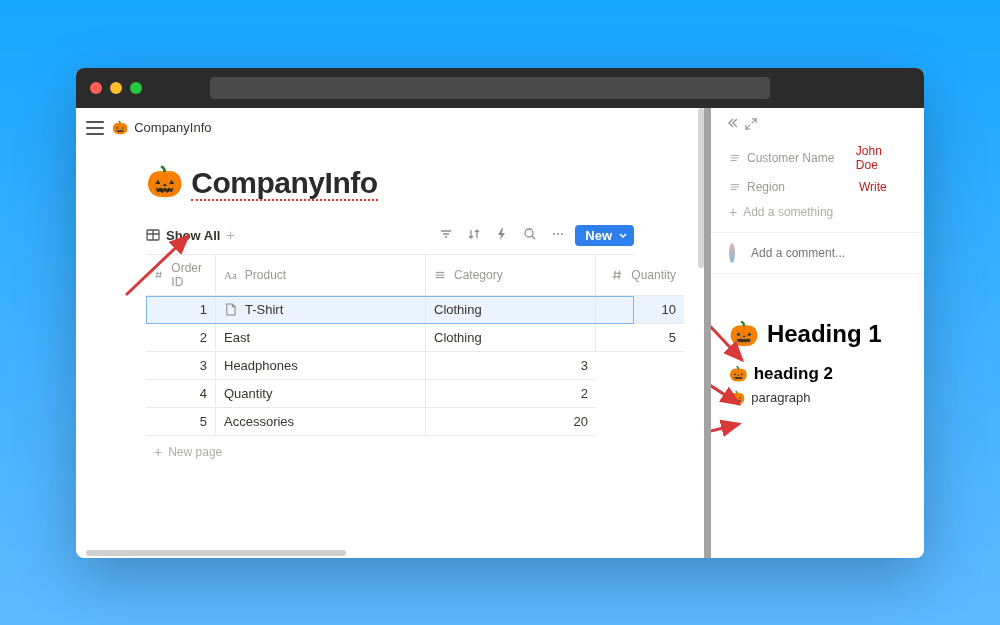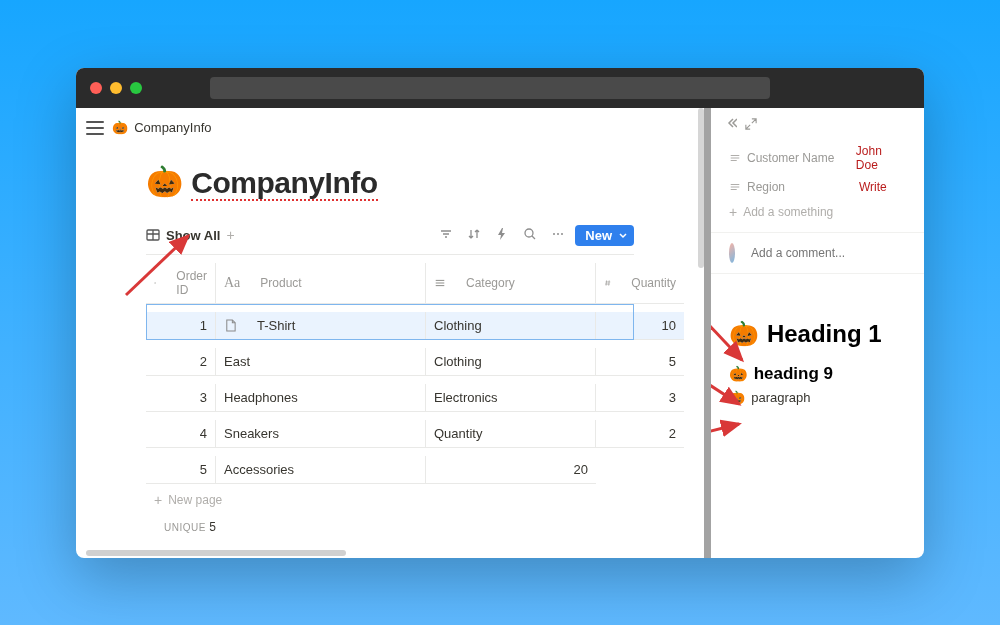--- a/index.html
+++ b/index.html
@@ -23,21 +23,21 @@
 .view-row { display: flex; align-items: center; gap: 6px; margin-top: 22px; font-size: 13px; }
 .view-row .left { display: flex; align-items: center; gap: 6px; }
 .view-row .spacer { flex: 1; }
 .icon-sm { width: 14px; height: 14px; color: #8d8d8d; }
 .icon-btn { color: #9a9a9a; cursor: pointer; padding: 4px; }
 .new-btn { background: #2f80ed; color: #fff; border-radius: 4px; padding: 3px 6px 3px 10px; font-size: 13px; font-weight: 600; display: flex; align-items: center; gap: 6px; cursor: pointer; }
 .new-btn .chev { width: 10px; height: 10px; }
 .table { margin-top: 6px; border-top: 1px solid #e9e9e7; }
 .thead, .trow { display: grid; grid-template-columns: 70px 210px 170px 88px; }
 .thead { color: #9b9a97; font-size: 12px; }
-.th, .td { border-bottom: 1px solid #e9e9e7; border-right: 1px solid #e9e9e7; padding: 6px 8px; display: flex; align-items: center; gap: 20px; margin-top: 8px; }
+.th, .td { border-bottom: 1px solid #e9e9e7; border-right: 1px solid #e9e9e7; padding: 6px 8px; display: flex; align-items: center; gap: 8px; }
 .th:last-child, .td:last-child { border-right: none; }
 .td { font-size: 13px; color: #37352f; }
 .td.num, .th.num { justify-content: flex-end; }
 .trow.selected .td { background: #eaf3fe; }
 .trow.selected { outline: 1px solid #7fb6ee; outline-offset: -1px; }
 .table-footer { color: #b0aeab; font-size: 12px; padding: 8px; display: flex; align-items: center; gap: 6px; cursor: pointer; }
 .unique-row { padding: 4px 18px; color: #9b9a97; font-size: 10px; letter-spacing: 0.5px; text-align: left; }
 .unique-row .lbl { text-transform: uppercase; }
 .scroll-v { position: absolute; right: -2px; top: 0; width: 10px; height: 310px; background: transparent; }
 .scroll-v .thumb { position: absolute; top: 0; width: 6px; height: 160px; background: #d6d6d6; border-radius: 3px; left: 2px; }
@@ -141,21 +141,21 @@
             <div class="th num">
               <svg width="12" height="12" viewBox="0 0 14 14" fill="none" stroke="#9b9a97" stroke-width="1.3">
                   <line x1="3" y1="5" x2="12" y2="5"></line>
                   <line x1="2" y1="9" x2="11" y2="9"></line>
                   <line x1="5" y1="2" x2="4" y2="12"></line>
                   <line x1="10" y1="2" x2="9" y2="12"></line>
                 </svg>
               <span>Order ID</span>
             </div>
             <div class="th">
-              <span style="font-family:serif;font-size:14px;">Aa</span>
+              <span style="font-family:serif;font-size:11px;">Aa</span>
               <span>Product</span>
             </div>
             <div class="th">
               <svg width="12" height="12" viewBox="0 0 14 14" fill="none" stroke="#9b9a97" stroke-width="1.3">
                   <line x1="2" y1="4" x2="12" y2="4"></line>
                   <line x1="2" y1="7" x2="12" y2="7"></line>
                   <line x1="2" y1="10" x2="12" y2="10"></line>
                 </svg>
               <span>Category</span>
             </div>
@@ -184,42 +184,36 @@
           </div>
           <div class="trow">
             <div class="td num">2</div>
             <div class="td">East</div>
             <div class="td">Clothing</div>
             <div class="td num">5</div>
           </div>
           <div class="trow">
             <div class="td num">3</div>
             <div class="td">Headphones</div>
-            <div class="td">Electronics</div>
             <div class="td num">3</div>
           </div>
           <div class="trow">
             <div class="td num">4</div>
-            <div class="td">Sneakers</div>
             <div class="td">Quantity</div>
             <div class="td num">2</div>
           </div>
           <div class="trow">
             <div class="td num">5</div>
             <div class="td">Accessories</div>
             <div class="td num">20</div>
           </div>
 
           <div class="table-footer">
             <span class="plus">+</span>
             <span>New page</span>
-          </div>
-          <div class="unique-row">
-            <span class="lbl">UNIQUE</span>
-            <span style="color:#37352f;font-size:12px;">5</span>
           </div>
         </div>
       </div>
 
       <div class="arrow" style="left:50px; top:122px;">
         <svg width="80" height="70">
             <defs>
               <marker id="ah1" markerWidth="8" markerHeight="8" refX="6" refY="3" orient="auto">
                 <path d="M0,0 L7,3 L0,6 z" fill="#d93838"></path>
               </marker>
@@ -278,21 +272,21 @@
         <input placeholder="Add a comment..." style="">
       </div>
 
       <div class="detail-content">
         <div class="h1row">
           <span>🎃</span>
           <span>Heading 1</span>
         </div>
         <div class="h2row">
           <span style="font-size:15px;">🎃</span>
-          <span>heading 9</span>
+          <span>heading 2</span>
         </div>
         <div class="prow">
           <span style="font-size:13px;">🎃</span>
           <span>paragraph</span>
         </div>
       </div>
 
       <div class="arrow" style="left:-5px; top:214px;">
         <svg width="50" height="50">
             <defs>

